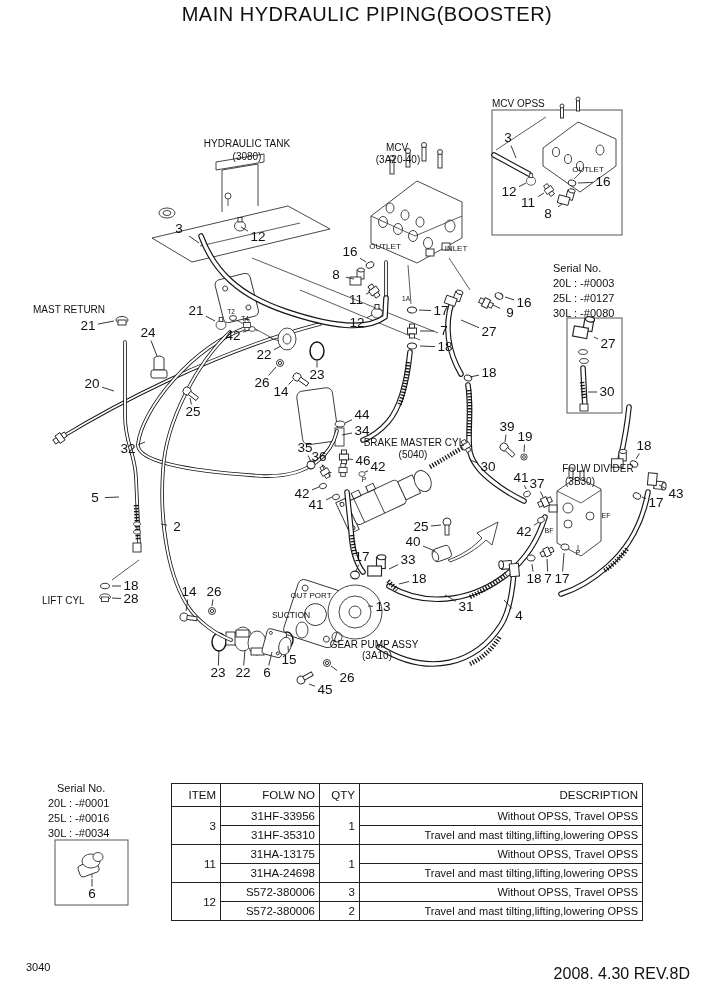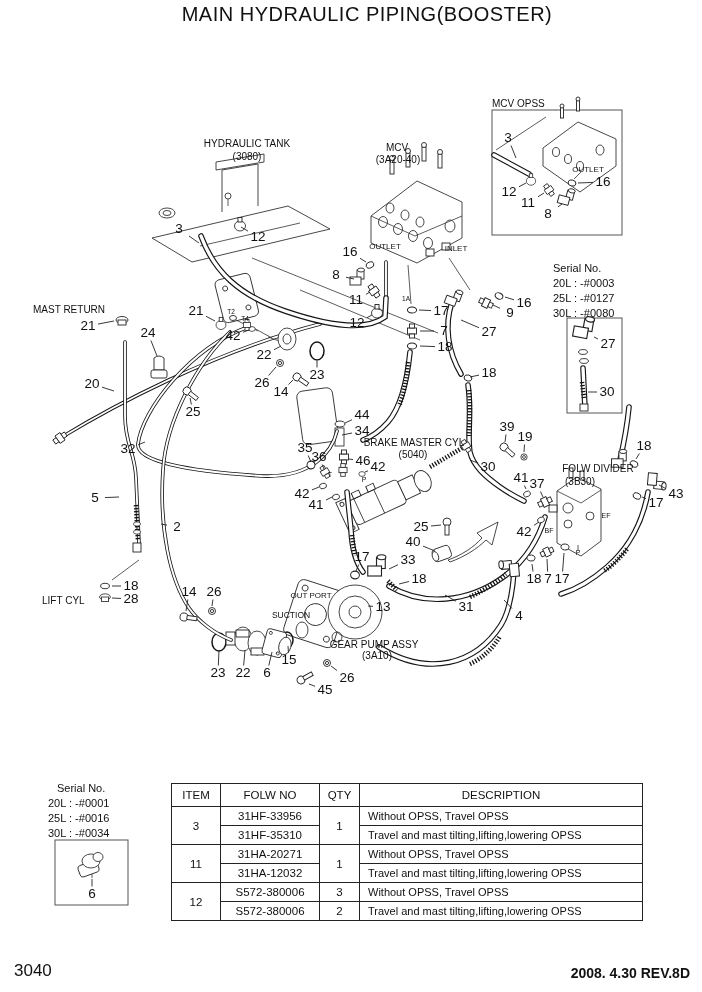--- a/index.html
+++ b/index.html
@@ -19,25 +19,25 @@
   .orb{stroke:#151515;stroke-width:1.5;fill:none;}
   .bx{stroke:#555;stroke-width:1;fill:none;}
   .ldr{stroke:#222;stroke-width:.9;}
   .co{font-size:13.5px;fill:#111;text-anchor:middle;dominant-baseline:middle;
       font-family:"Liberation Sans",sans-serif;}
   .lb{fill:#111;dominant-baseline:middle;font-family:"Liberation Sans",sans-serif;}
   .glyph{stroke:#222;stroke-width:.9;fill:#fff;}
   #parts-table{position:absolute;left:171px;top:783px;width:435px;border-collapse:collapse;
       table-layout:fixed;font-size:11.5px;color:#111;}
   #parts-table th,#parts-table td{border:1px solid #222;padding:0 4px;height:18px;
-      text-align:center;overflow:hidden;white-space:nowrap;font-weight:normal;}
+      text-align:right;overflow:hidden;white-space:nowrap;font-weight:normal;}
   #parts-table th{height:22px;font-size:11.5px;}
-  #parts-table td.desc{text-align:left;padding-left:8px;font-size:11px;}
-  #page-no{position:absolute;left:14px;top:961px;font-size:17px;}
-  #revision{position:absolute;right:12px;top:965px;font-size:14px;font-weight:bold;}
+  #parts-table td.desc{text-align:right;padding-left:8px;font-size:11px;}
+  #page-no{position:absolute;left:26px;top:961px;font-size:11px;}
+  #revision{position:absolute;right:12px;top:965px;font-size:16px;}
 </style>
 </head>
 <body>
 
 <div id="page">
   <div id="title">MAIN HYDRAULIC PIPING(BOOSTER)</div>
 
   <svg id="diagram" width="702" height="992" viewBox="0 0 702 992">
     <defs>
       <path id="h1" fill="none" d="M 201,236 C 214,271 238,295 285,311 C 332,327 366,331 385,317 L 386,298"></path>
@@ -558,26 +558,26 @@
         <td>31HF-33956</td>
         <td rowspan="2">1</td>
         <td class="desc">Without OPSS, Travel OPSS</td>
       </tr>
       <tr>
         <td>31HF-35310</td>
         <td class="desc">Travel and mast tilting,lifting,lowering OPSS</td>
       </tr>
       <tr>
         <td rowspan="2">11</td>
-        <td>31HA-20271</td>
+        <td>31HA-13175</td>
         <td rowspan="2">1</td>
         <td class="desc">Without OPSS, Travel OPSS</td>
       </tr>
       <tr>
-        <td>31HA-12032</td>
+        <td>31HA-24698</td>
         <td class="desc">Travel and mast tilting,lifting,lowering OPSS</td>
       </tr>
       <tr>
         <td rowspan="2">12</td>
         <td>S572-380006</td>
         <td>3</td>
         <td class="desc">Without OPSS, Travel OPSS</td>
       </tr>
       <tr>
         <td>S572-380006</td>

